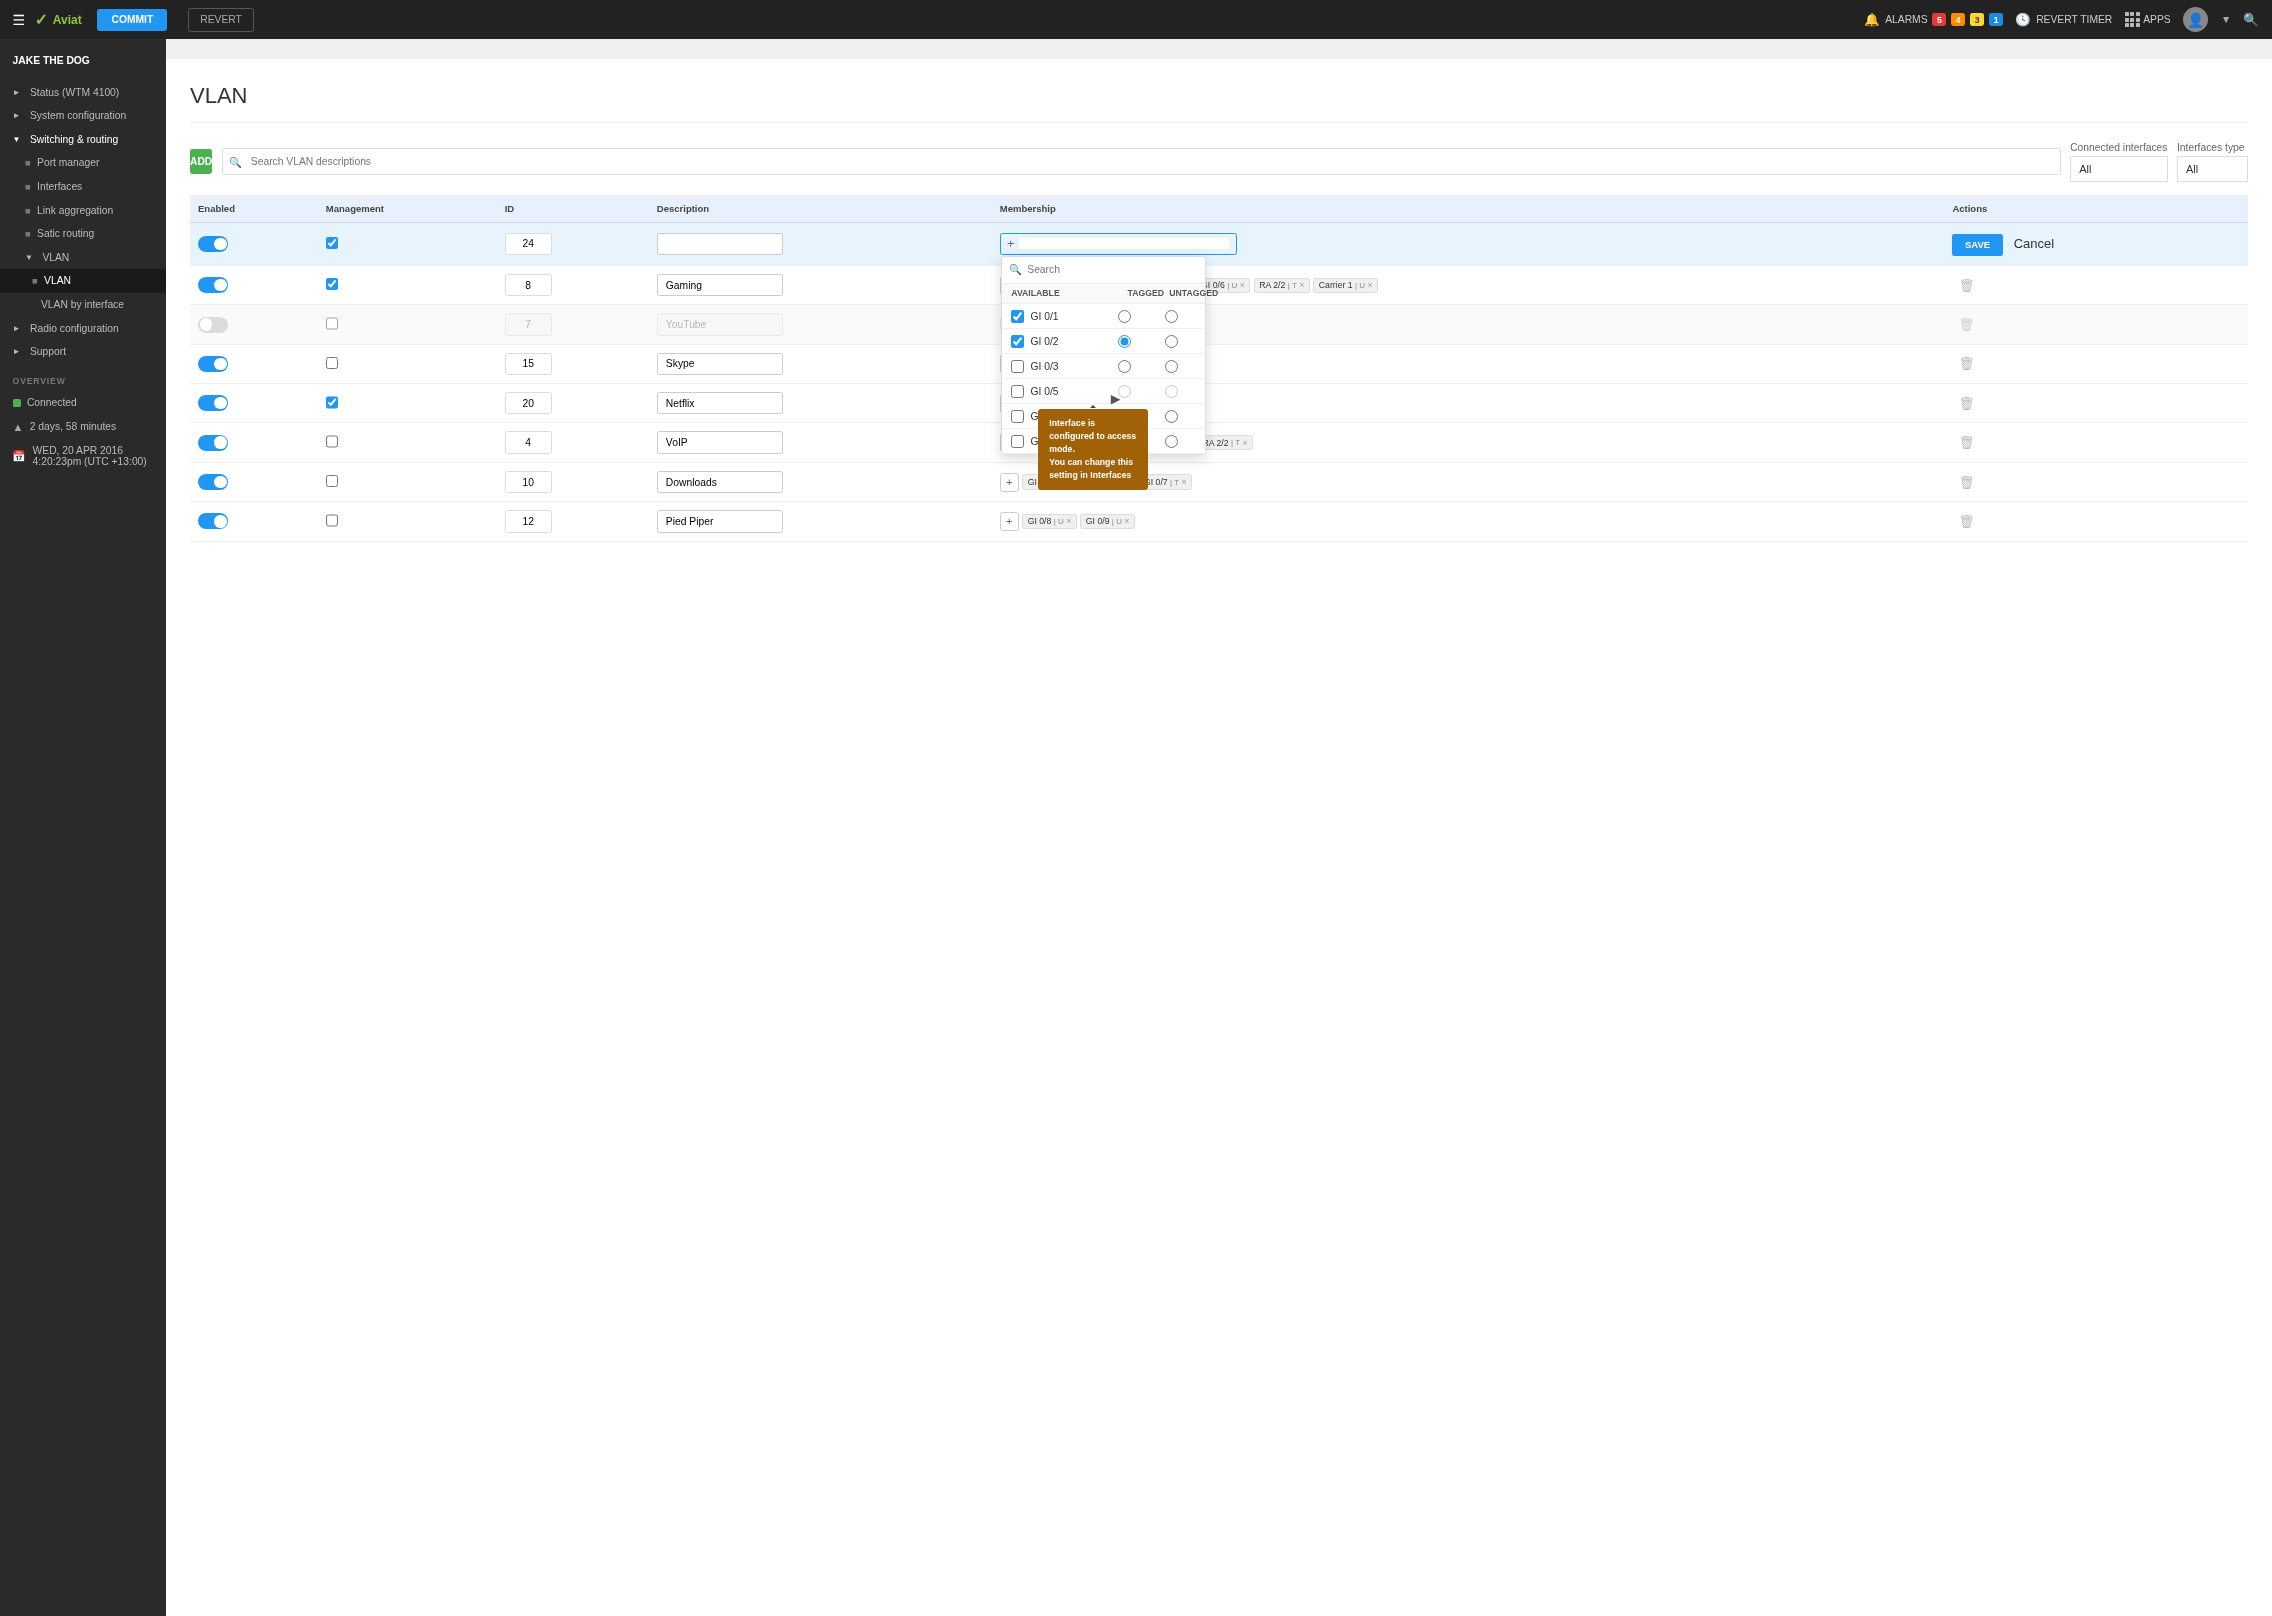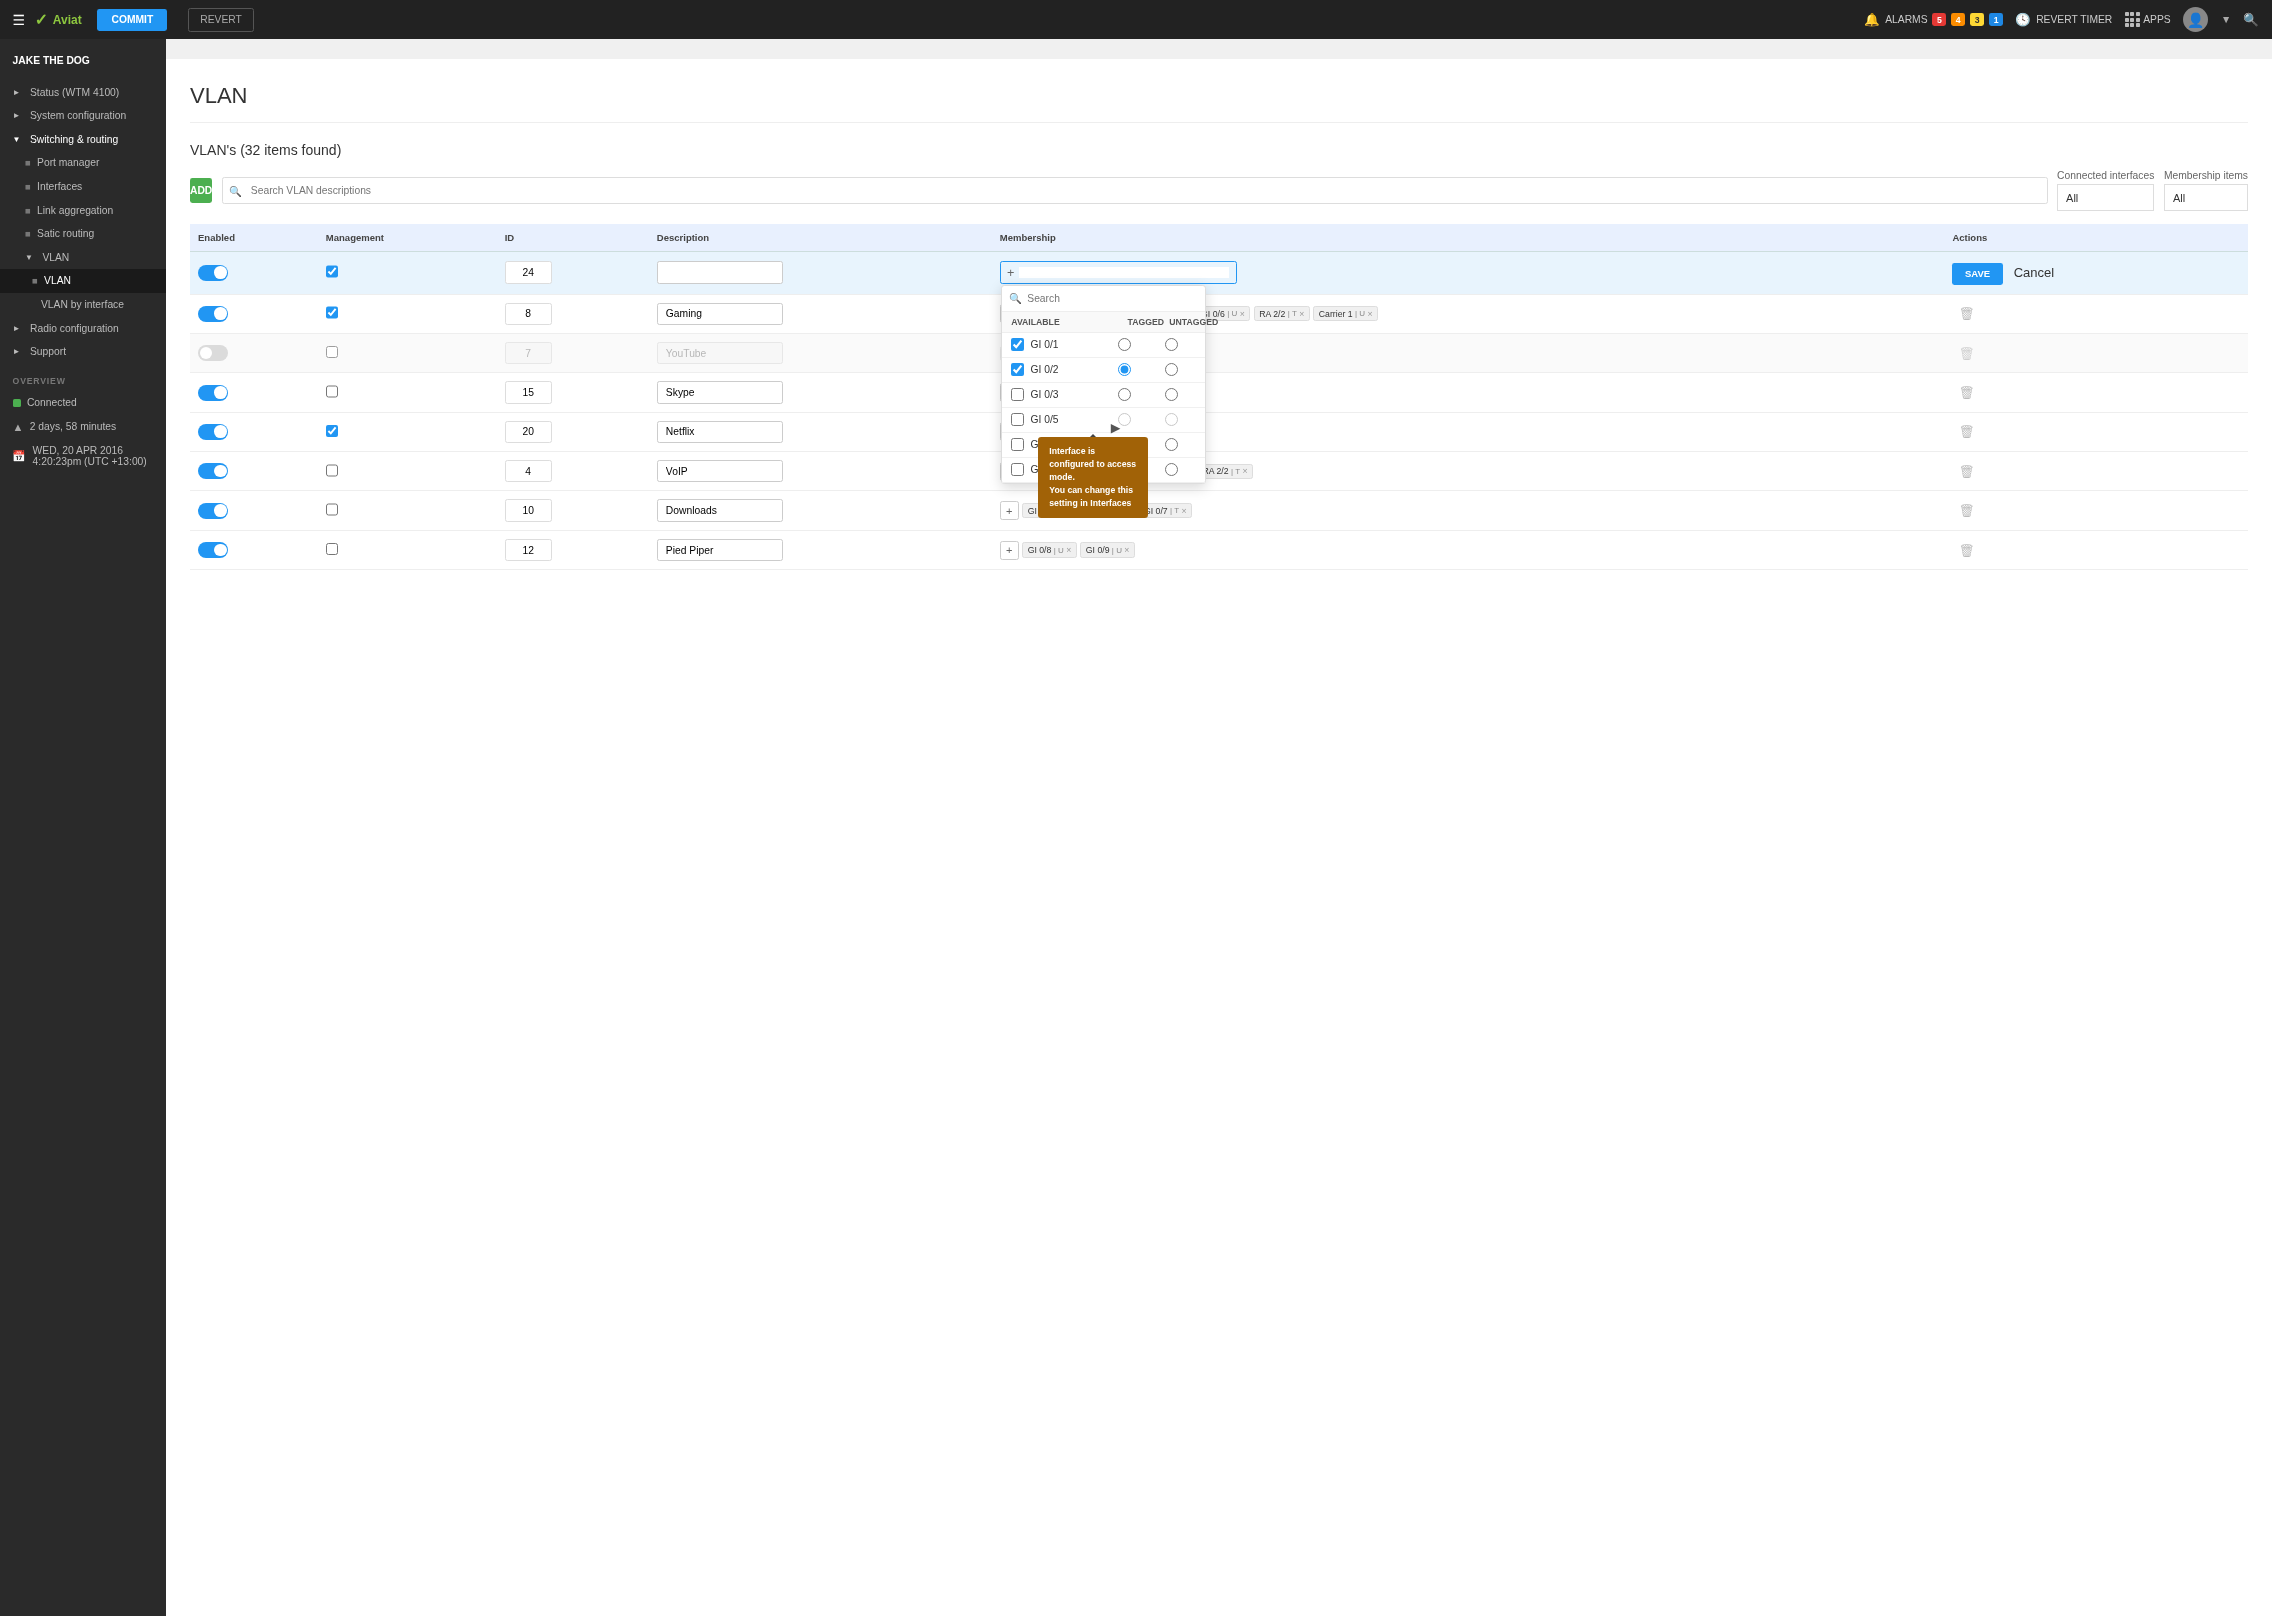--- a/index.html
+++ b/index.html
@@ -267,38 +267,35 @@
       <div>
         <div>WED, 20 APR 2016</div>
         <div>4:20:23pm (UTC +13:00)</div>
       </div>
     </div>
   </div>
 
   <div class="main">
     <div class="page-title">VLAN</div>
 
-    <div class="vlan-header">
-      <span class="vlan-count">VLAN's (32 items found)</span>
-    </div>
 
     <div class="filter-row">
       <button class="btn-add">ADD</button>
       <div class="search-input-wrap">
         <span class="s-icon">🔍</span>
         <input type="text" placeholder="Search VLAN descriptions" style="">
       </div>
       <div class="filter-group">
         <span class="filter-label">Connected interfaces</span>
         <select class="filter-select">
           <option>All</option>
         </select>
       </div>
       <div class="filter-group">
-        <span class="filter-label">Membership items</span>
+        <span class="filter-label">Interfaces type</span>
         <select class="filter-select">
           <option>All</option>
         </select>
       </div>
     </div>
 
     <table class="vlan-table">
       <thead>
         <tr>
           <th>Enabled</th>

